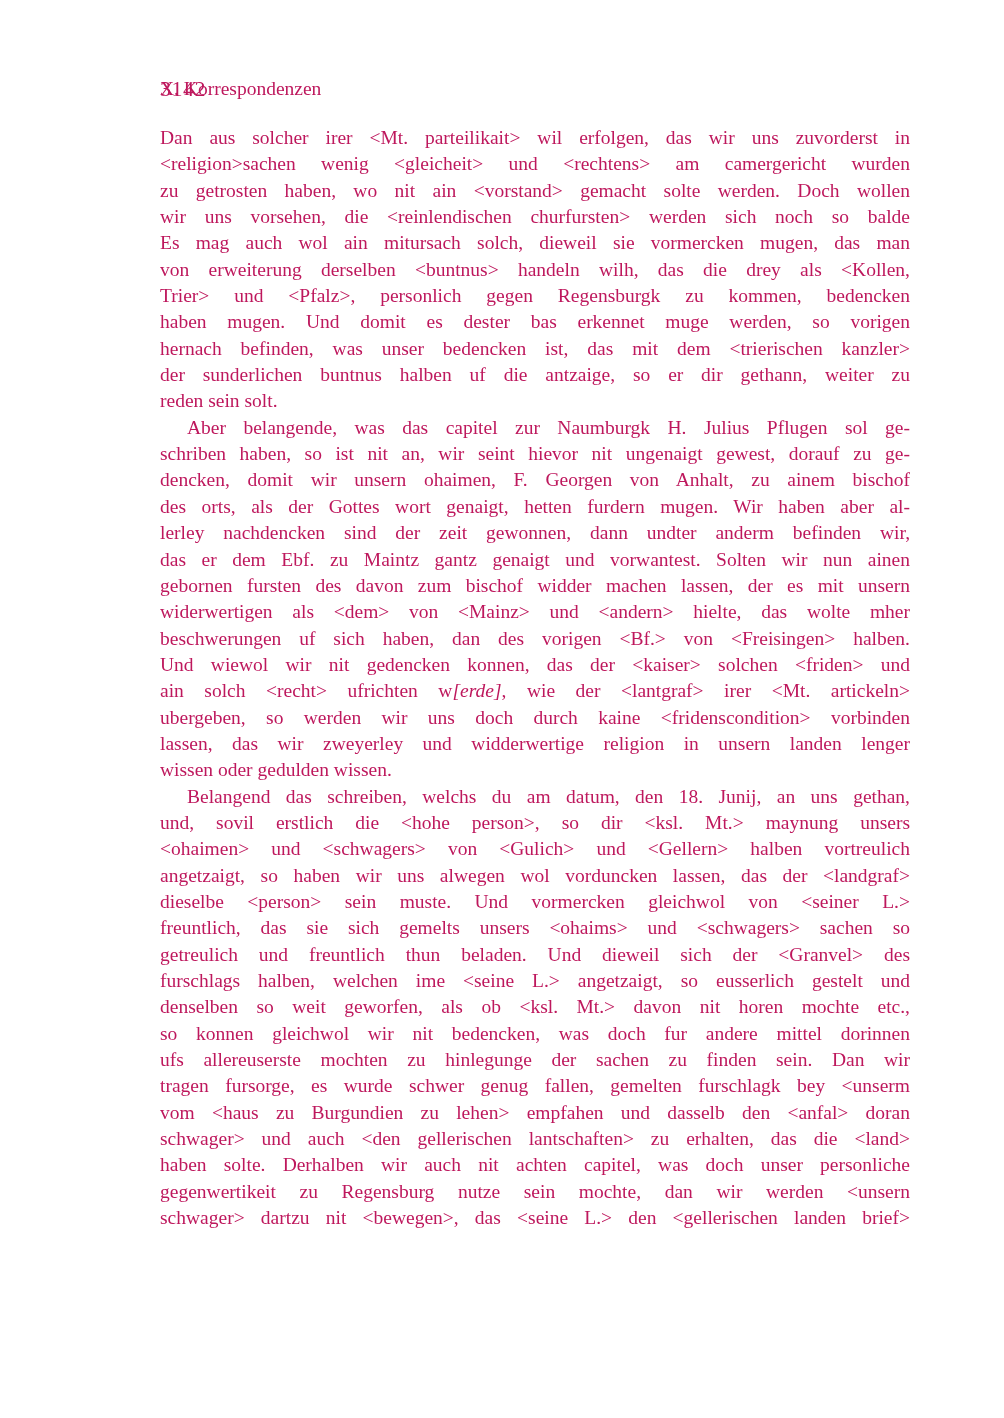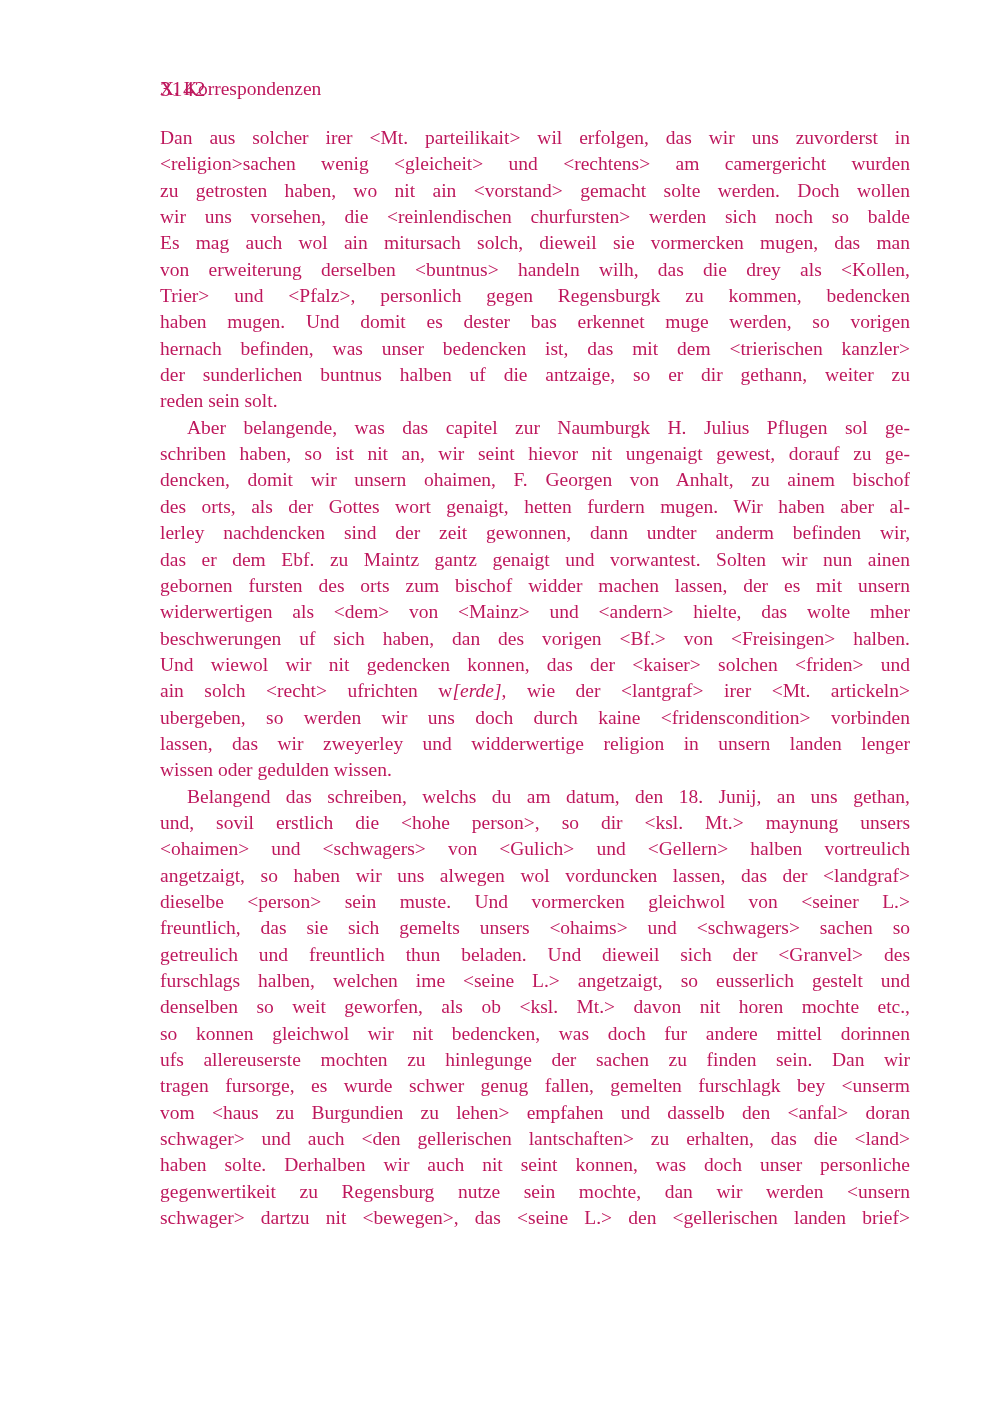--- a/index.html
+++ b/index.html
@@ -80,21 +80,21 @@
         <div class="line"><span>haben mugen. Und domit es dester bas erkennet muge werden, so vorigen</span></div>
         <div class="line"><span>hernach befinden, was unser bedencken ist, das mit dem &lt;trierischen kanzler&gt;</span></div>
         <div class="line"><span>der sunderlichen buntnus halben uf die antzaige, so er dir gethann, weiter zu</span></div>
         <div class="line natural"><span>reden sein solt.</span></div>
         <div class="line indent"><span>Aber belangende, was das capitel zur Naumburgk H. Julius Pflugen sol ge-</span></div>
         <div class="line"><span>schriben haben, so ist nit an, wir seint hievor nit ungenaigt gewest, dorauf zu ge-</span></div>
         <div class="line"><span>dencken, domit wir unsern ohaimen, F. Georgen von Anhalt, zu ainem bischof</span></div>
         <div class="line"><span>des orts, als der Gottes wort genaigt, hetten furdern mugen. Wir haben aber al-</span></div>
         <div class="line"><span>lerley nachdencken sind der zeit gewonnen, dann undter anderm befinden wir,</span></div>
         <div class="line"><span>das er dem Ebf. zu Maintz gantz genaigt und vorwantest. Solten wir nun ainen</span></div>
-        <div class="line"><span>gebornen fursten des orts zum bischof widder machen lassen, der es mit unsern</span></div>
+        <div class="line"><span>gebornen fursten des davon zum bischof widder machen lassen, der es mit unsern</span></div>
         <div class="line"><span>widerwertigen als &lt;dem&gt; von &lt;Mainz&gt; und &lt;andern&gt; hielte, das wolte mher</span></div>
         <div class="line"><span>beschwerungen uf sich haben, dan des vorigen &lt;Bf.&gt; von &lt;Freisingen&gt; halben.</span></div>
         <div class="line"><span>Und wiewol wir nit gedencken konnen, das der &lt;kaiser&gt; solchen &lt;friden&gt; und</span></div>
         <div class="line"><span>ain solch &lt;recht&gt; ufrichten w</span><span class="seg-italic">[erde]</span><span>, wie der &lt;lantgraf&gt; irer &lt;Mt. artickeln&gt;</span></div>
         <div class="line"><span>ubergeben, so werden wir uns doch durch kaine &lt;fridenscondition&gt; vorbinden</span></div>
         <div class="line"><span>lassen, das wir zweyerley und widderwertige religion in unsern landen lenger</span></div>
         <div class="line natural"><span>wissen oder gedulden wissen.</span></div>
         <div class="line indent"><span>Belangend das schreiben, welchs du am datum, den 18. Junij, an uns gethan,</span></div>
         <div class="line"><span>und, sovil erstlich die &lt;hohe person&gt;, so dir &lt;ksl. Mt.&gt; maynung unsers</span></div>
         <div class="line"><span>&lt;ohaimen&gt; und &lt;schwagers&gt; von &lt;Gulich&gt; und &lt;Gellern&gt; halben vortreulich</span></div>
@@ -102,18 +102,18 @@
         <div class="line"><span>dieselbe &lt;person&gt; sein muste. Und vormercken gleichwol von &lt;seiner L.&gt;</span></div>
         <div class="line"><span>freuntlich, das sie sich gemelts unsers &lt;ohaims&gt; und &lt;schwagers&gt; sachen so</span></div>
         <div class="line"><span>getreulich und freuntlich thun beladen. Und dieweil sich der &lt;Granvel&gt; des</span></div>
         <div class="line"><span>furschlags halben, welchen ime &lt;seine L.&gt; angetzaigt, so eusserlich gestelt und</span></div>
         <div class="line"><span>denselben so weit geworfen, als ob &lt;ksl. Mt.&gt; davon nit horen mochte etc.,</span></div>
         <div class="line"><span>so konnen gleichwol wir nit bedencken, was doch fur andere mittel dorinnen</span></div>
         <div class="line"><span>ufs allereuserste mochten zu hinlegunge der sachen zu finden sein. Dan wir</span></div>
         <div class="line"><span>tragen fursorge, es wurde schwer genug fallen, gemelten furschlagk bey &lt;unserm</span></div>
         <div class="line"><span>vom &lt;haus zu Burgundien zu lehen&gt; empfahen und dasselb den &lt;anfal&gt; doran</span></div>
         <div class="line"><span>schwager&gt; und auch &lt;den gellerischen lantschaften&gt; zu erhalten, das die &lt;land&gt;</span></div>
-        <div class="line"><span>haben solte. Derhalben wir auch nit seint konnen, was doch unser personliche</span></div>
+        <div class="line"><span>haben solte. Derhalben wir auch nit achten capitel, was doch unser personliche</span></div>
         <div class="line"><span>gegenwertikeit zu Regensburg nutze sein mochte, dan wir werden &lt;unsern</span></div>
         <div class="line"><span>schwager&gt; dartzu nit &lt;bewegen&gt;, das &lt;seine L.&gt; den &lt;gellerischen landen brief&gt;</span></div>
       </div>
   </div>
 </div>
 
 </body></html>

